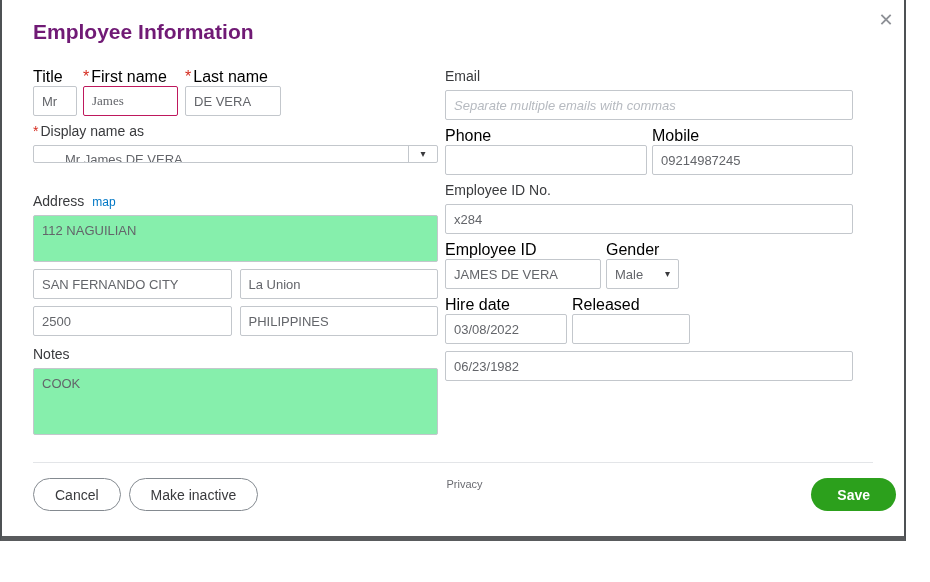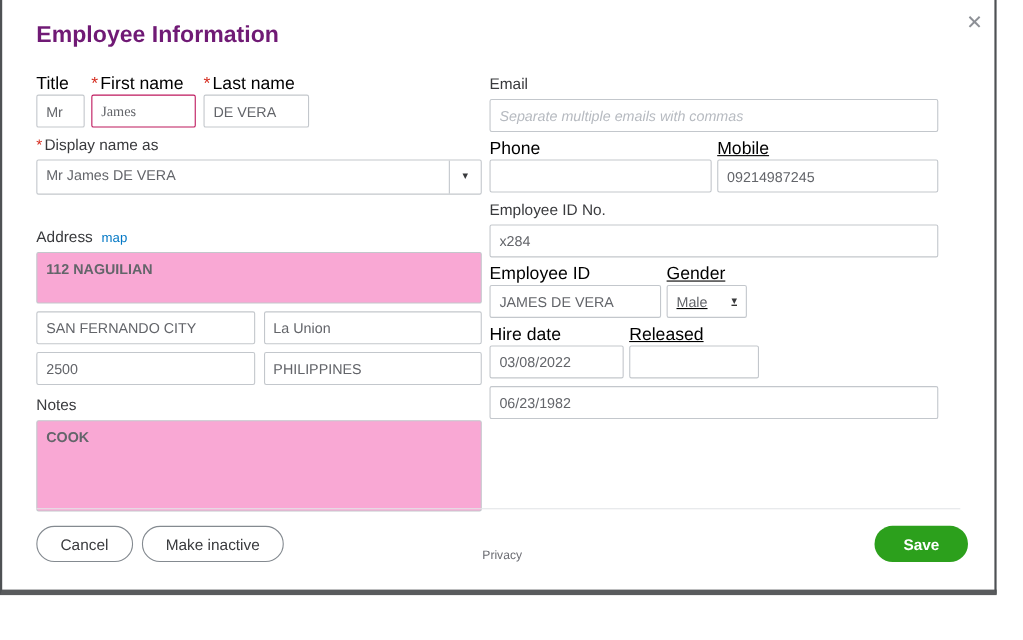--- a/index.html
+++ b/index.html
@@ -21,49 +21,49 @@
   .row { display:flex; }
   input.txt, .selbox {
     height:30px; width:100%; border:1px solid #c3c7cc; border-radius:2px;
     font-size:13px; color:#63656a; padding:0 8px; background:#fff;
     font-family:"Liberation Sans",sans-serif; outline:none;
   }
   input.txt::placeholder { color:#b6bac0; font-style:italic; font-size:13px; }
   input.focused { border:1px solid #be185d;font-family:Liberation Serif, serif; }
   textarea.txt {
     display:block; width:100%; border:1px solid #c3c7cc; border-radius:2px;
-    font-size:13px; color:#63656a; padding:7px 8px; resize:none; background:#f9a8d4;
-    font-family:"Liberation Sans",sans-serif; outline:none;font-weight:bold;
+    font-size:13px; color:#63656a; padding:7px 8px; resize:none; background:#86efac;
+    font-family:"Liberation Sans",sans-serif; outline:none;
   }
-  .select { display:flex; width:100%; height:32px; border:1px solid #c3c7cc; border-radius:2px; background:#fff; cursor:pointer; }
+  .select { display:flex; width:100%; height:18px; border:1px solid #c3c7cc; border-radius:2px; background:#fff; cursor:pointer;padding-left:23px; }
   .select .sel-text { flex:1; font-size:13px; color:#63656a; line-height:28px; padding:0 8px; overflow:hidden; white-space:nowrap; }
   .select .sel-btn { width:29px; border-left:1px solid #c3c7cc; display:flex; align-items:center; justify-content:center; }
   .caret { font-size:10px; color:#393a3d; line-height:1; }
   .selbox.gender { display:flex; align-items:center; justify-content:space-between; cursor:pointer; }
   .maplink { font-size:12px; color:#0077c5; text-decoration:none; margin-left:8px; cursor:pointer; }
   .addr-label { display:flex; align-items:baseline; margin-bottom:6px;margin-top:30px; }
   .addr-label .lbl { margin-bottom:0; }
   .footer-line { position:absolute; left:31px; right:31px; top:462px; border-top:1px solid #e3e5e8; }
-  .footer { position:absolute; left:31px; right:24px; top:478px; height:33px; display:flex; align-items:flex-end; }
+  .footer { position:absolute; left:31px; right:8px; top:478px; height:33px; display:flex; align-items:flex-start; }
   .btn-pill {
     height:33px; padding:0 21px; border:1px solid #848a90; border-radius:17px; background:#fff;
     font-size:14px; color:#393a3d; font-family:"Liberation Sans",sans-serif; cursor:pointer; white-space:nowrap;
   }
   .btn-pill + .btn-pill { margin-left:8px; }
   .privacy { position:absolute; left:50%; transform:translateX(-50%); font-size:11px; color:#6b6c72; }
   .btn-save {
     margin-left:auto; height:33px; padding:0 26px; border:none; border-radius:17px;
     background:#2ca01c; color:#fff; font-size:14px; font-weight:700;
     font-family:"Liberation Sans",sans-serif; cursor:pointer;
   }
   .w-title { width:44px; }
   .w-first { width:95px; margin-left:6px; }
   .w-last  { width:96px; margin-left:7px; }
   .gap8 > * + * { margin-left:8px; }
-  .gap5 > * + * { margin-left:5px;text-decoration:underline; }
+  .gap5 > * + * { margin-left:5px; }
   .w198 { width:198px; } .w199 { width:199px; }
   .w202 { width:202px; } .w201 { width:201px; }
   .w156 { width:156px; } .w73 { width:73px; }
   .w122 { width:122px; } .w118 { width:118px; }
   .notes-field { margin-top:10px; }
 </style>
 </head>
 <body>
 
 <div class="dialog">
@@ -113,21 +113,21 @@
         <input class="txt w199" value="La Union" style="">
       </div>
 
       <div class="field row gap8">
         <input class="txt w198" value="2500" style="">
         <input class="txt w199" value="PHILIPPINES" style="">
       </div>
 
       <div class="field notes-field">
         <label><span>Notes</span></label>
-        <textarea class="txt" style="height: 83px;">COOK</textarea>
+        <textarea class="txt" style="height: 67px;">COOK</textarea>
       </div>
 
     </div>
 
     <div class="col-right">
 
       <div class="field">
         <label><span>Email</span></label>
         <input class="txt" placeholder="Separate multiple emails with commas" style="">
       </div>

